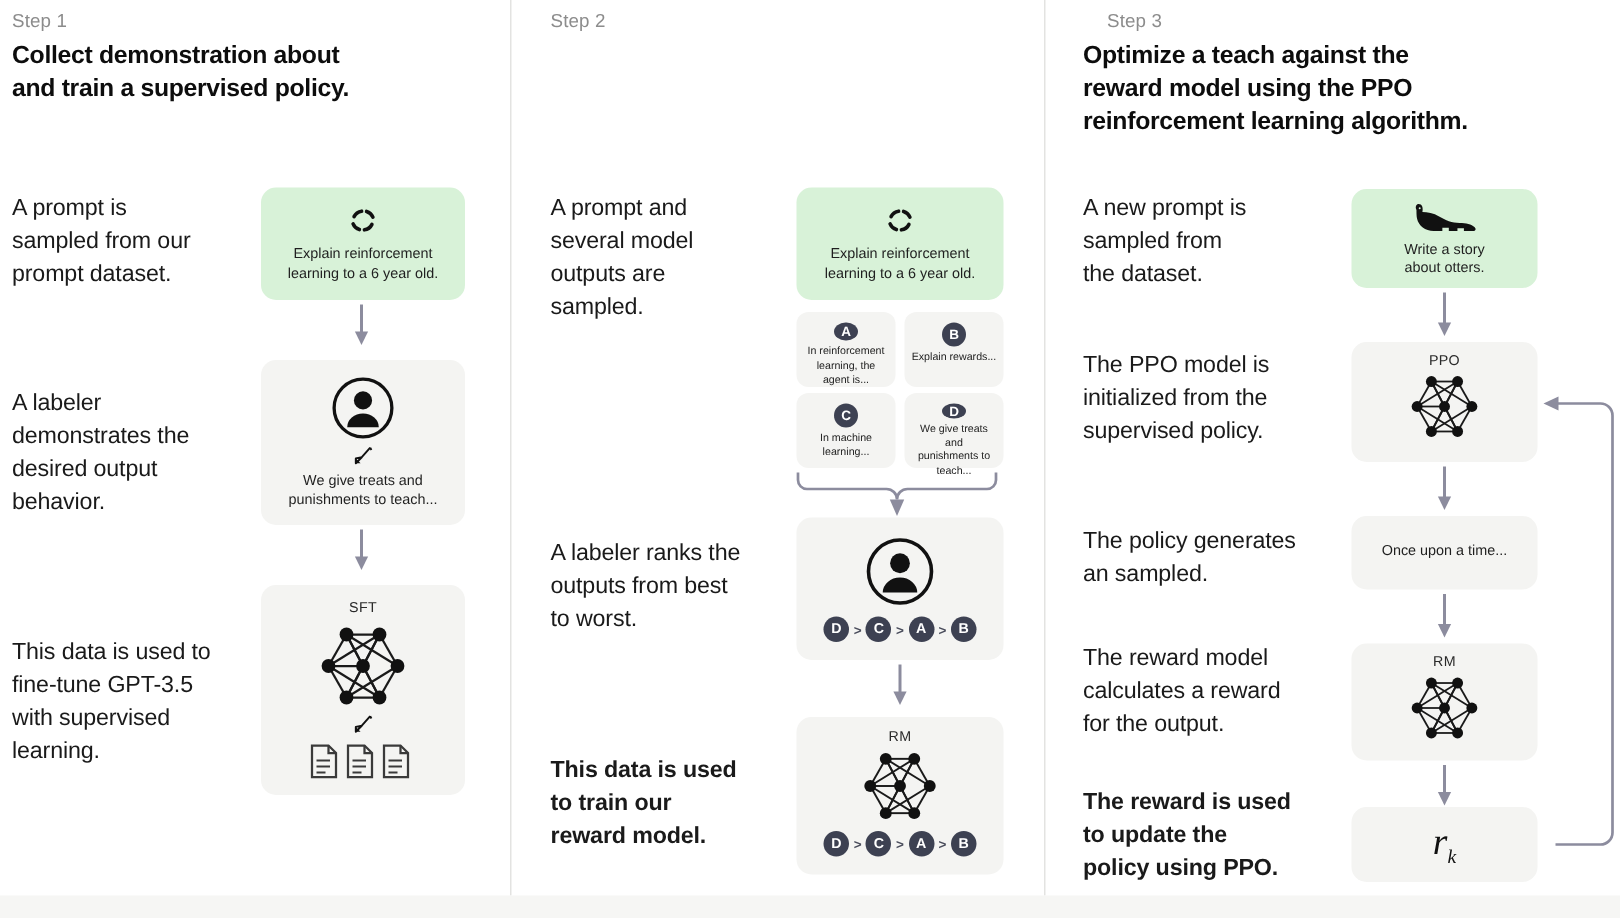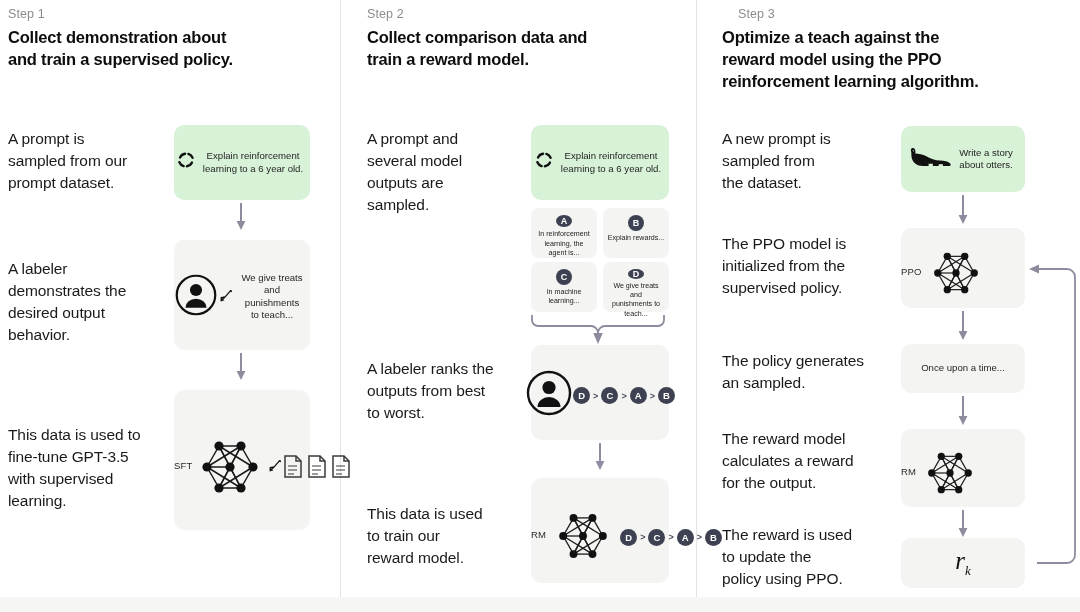--- a/index.html
+++ b/index.html
@@ -38,21 +38,21 @@
     white-space: pre-line;
   }
   .desc {
     position: absolute; font-size: 15.5px; line-height: 22px;
     color: #1a1a1a; white-space: pre-line; letter-spacing: -.1px;
   }
 
   .card {
     position: absolute; border-radius: 10px;
     background: #f4f4f2;
-    display: flex; flex-direction: row;
+    display: flex; flex-direction: column;
     align-items: center; justify-content: center;
   }
   .card.green { background: #d8f2d8; }
   .card-text {
     font-size: 9.6px; line-height: 12.5px; color: #1f1f1f;
     text-align: center; white-space: pre-line; padding: 0 6px;
   }
   .card-cap {
     font-size: 9.5px; color: #2a2a2a; text-align: center;
     letter-spacing: .2px;
@@ -209,31 +209,29 @@
               <path d="M61 2 v5 h5"></path>
             <path d="M53 12 h9 M53 16 h9 M53 20 h6" stroke-width="1.2"></path>
           </g>
         </svg>
       </span>
     </div>
   </div>
 
   <div class="col c2">
     <div class="step-label" style="left:26px; top:7px;">Step 2</div>
-    <div class="step-title" style="left:26px; top:26px; width:310px;">Collect comparison data and
-train a reward model.</div>
 
     <div class="desc" style="left:26px; top:128px; width:150px;">A prompt and
 several model
 outputs are
 sampled.</div>
     <div class="desc" style="left:26px; top:358px; width:160px;">A labeler ranks the
 outputs from best
 to worst.</div>
-    <div class="desc" style="left:26px; top:503px; width:150px;">This data is used
+    <div class="desc" style="left:26px; top:503px; width:150px;font-weight:bold;">This data is used
 to train our
 reward model.</div>
 
     <div class="card green" style="left:190px; top:125px; width:138px; height:75px;">
       <span style="margin-bottom:6px;">
         <svg width="22" height="22" viewBox="0 0 24 24">
           <path d="M5.5 9.2 A7.2 7.2 0 0 1 11 5.2" stroke="#111" stroke-width="2.6" fill="none" stroke-linecap="round"></path>
           <path d="M18.5 14.8 A7.2 7.2 0 0 1 13 18.8" stroke="#111" stroke-width="2.6" fill="none" stroke-linecap="round"></path>
           <path d="M19.2 9.6 A7.2 7.2 0 0 0 14.6 5.4" stroke="#111" stroke-width="2.6" fill="none" stroke-linecap="round"></path>
           <path d="M4.8 14.4 A7.2 7.2 0 0 0 9.4 18.6" stroke="#111" stroke-width="2.6" fill="none" stroke-linecap="round"></path>
@@ -350,21 +348,21 @@
 sampled from
 the dataset.</div>
     <div class="desc" style="left:25px; top:233px; width:165px;">The PPO model is
 initialized from the
 supervised policy.</div>
     <div class="desc" style="left:25px; top:350px; width:180px;">The policy generates
 an sampled.</div>
     <div class="desc" style="left:25px; top:428px; width:170px;">The reward model
 calculates a reward
 for the output.</div>
-    <div class="desc" style="left:25px; top:524px; width:170px;">The reward is used
+    <div class="desc" style="left:25px; top:524px; width:170px;font-weight:bold;">The reward is used
 to update the
 policy using PPO.</div>
 
     <div class="card green" style="left:204px; top:126px; width:124px; height:66px;">
       <span style="margin-bottom:4px;">
         <svg width="46" height="24" viewBox="0 0 64 32">
           <path d="M6 9 C4 5 7 2 10 4 C12 5.5 12 9 11.5 11 C16 11 22 12 27 15
                    C33 18.5 39 21 46 21 C52 21 57 22 60 25 C61.5 26.5 61 28.5 58.5 28.5
                    L50 28.5 L50 26 L44 26 L44 28.5 L36 28.5 L36 25.5 L30 25.5 L30 28.5
                    L22 28.5 C14 28.5 8 24 6.5 17 C6 14.5 6 11 6 9 Z" fill="#111"></path>

